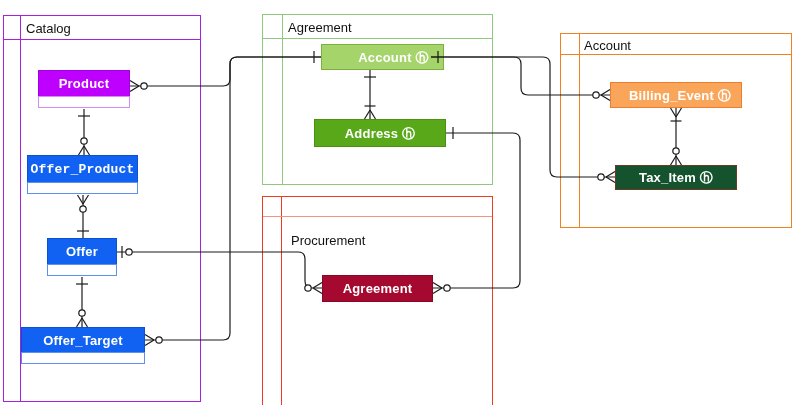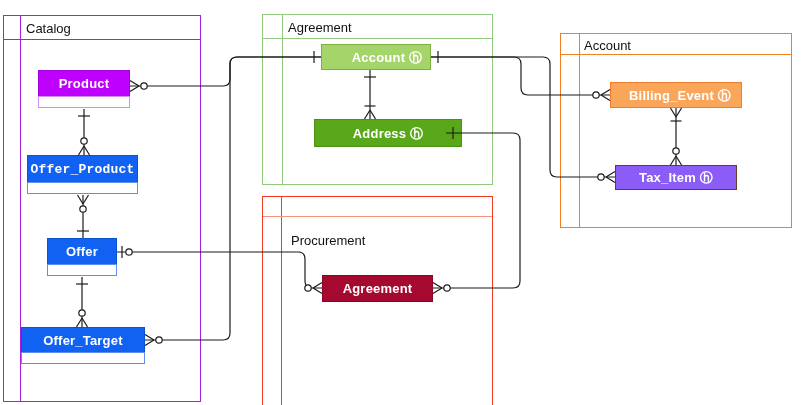--- a/index.html
+++ b/index.html
@@ -53,30 +53,30 @@
       </div>
       <div class="entity-body" style="left: 27px; top: 182px; width: 111px; height: 12px; border: 1px solid rgb(94, 143, 240);"></div>
       <div class="entity" style="left: 47px; top: 238px; width: 70px; height: 27px; background: rgb(17, 98, 243); border: 1px solid rgb(13, 82, 204);">
         <span class="e-label">Offer</span>
       </div>
       <div class="entity-body" style="left: 47px; top: 264px; width: 70px; height: 12px; border: 1px solid rgb(94, 143, 240);"></div>
       <div class="entity" style="left: 21px; top: 327px; width: 124px; height: 26px; background: rgb(17, 98, 243); border: 1px solid rgb(13, 82, 204);">
         <span class="e-label">Offer_Target</span>
       </div>
       <div class="entity-body" style="left: 21px; top: 352px; width: 124px; height: 12px; border: 1px solid rgb(94, 143, 240);"></div>
-      <div class="entity" style="left: 321px; top: 44px; width: 110px; height: 26px; background: rgb(165, 212, 106); border: 1px solid rgb(127, 175, 63); padding-left: 22px;">
+      <div class="entity" style="left: 321px; top: 44px; width: 123px; height: 26px; background: rgb(165, 212, 106); border: 1px solid rgb(127, 175, 63); padding-left: 22px;">
         <span class="e-label">Account ⓗ</span>
       </div>
-      <div class="entity" style="left: 314px; top: 119px; width: 148px; height: 28px; background: rgb(88, 168, 26); border: 1px solid rgb(74, 146, 18); justify-content: center;">
+      <div class="entity" style="left: 314px; top: 119px; width: 132px; height: 28px; background: rgb(88, 168, 26); border: 1px solid rgb(74, 146, 18); justify-content: center;">
         <span class="e-label">Address ⓗ</span>
       </div>
       <div class="entity" style="left: 610px; top: 82px; width: 132px; height: 26px; background: rgb(249, 166, 91); border: 1px solid rgb(237, 125, 49); padding-left: 8px;">
         <span class="e-label">Billing_Event ⓗ</span>
       </div>
-      <div class="entity" style="left: 615px; top: 165px; width: 122px; height: 25px; background: #8b5cf6; border: 1px solid rgb(110, 58, 33);">
+      <div class="entity" style="left: 615px; top: 165px; width: 122px; height: 25px; background: #14532d; border: 1px solid rgb(110, 58, 33);">
         <span class="e-label">Tax_Item ⓗ</span>
       </div>
       <div class="entity" style="left: 322px; top: 275px; width: 111px; height: 27px; background: rgb(166, 9, 47); border: 1px solid rgb(138, 6, 38);">
         <span class="e-label">Agreement</span>
       </div>
     </div>
   <svg class="edges" width="801" height="405" viewBox="0 0 801 405">
       <path d="M 130 86 L 223 86 Q 230 86 230 79 L 230 64 Q 230 57 237 57 L 321 57" fill="none" stroke="#1b1b1b" stroke-width="1.2"></path>
       <path d="M 145 340 L 223 340 Q 230 340 230 333 L 230 64 Q 230 57 237 57 L 321 57" fill="none" stroke="#1b1b1b" stroke-width="1.2"></path>
       <path d="M 117 252 L 298 252 Q 305 252 305 259 L 305 281 Q 305 288 312 288 L 322 288" fill="none" stroke="#1b1b1b" stroke-width="1.2"></path>

